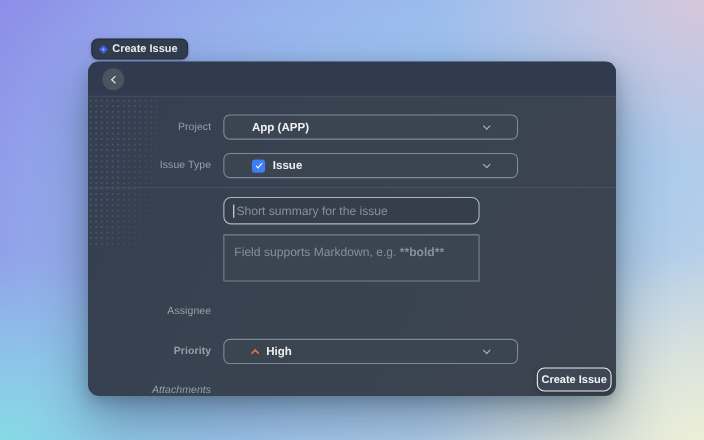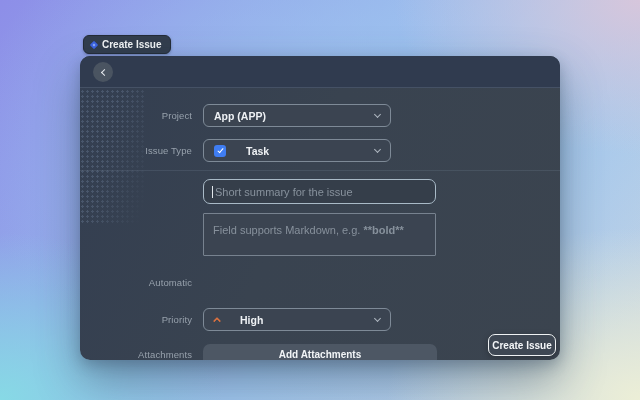--- a/index.html
+++ b/index.html
@@ -63,23 +63,23 @@
     background:rgba(145,160,180,.16);
   }
 
   
   .field-label {
     position:absolute; left:0; width:112px;
     display:flex; align-items:center; justify-content:flex-end;
     color:#97a1ac; font-size:9.5px; letter-spacing:.1px;
   }
   .control {
-    position:absolute; left:123px; width:188px; height:23px;
-    display:flex; align-items:center; gap:20px;
-    padding:0 10px; border:1px solid #7e8a97; border-radius:6px;
+    position:absolute; left:123px; width:268px; height:23px;
+    display:flex; align-items:center; gap:7px;
+    padding:0 25px; border:1px solid #7e8a97; border-radius:6px;
     background:#3b4451;
   }
   .value-text { color:#eef1f4; font-size:10.5px; font-weight:600; white-space:nowrap; }
   .chev-down {
     margin-left:auto; width:5px; height:5px; margin-top:-3px;
     border-right:1.5px solid #aeb7c0; border-bottom:1.5px solid #aeb7c0;
     transform:rotate(45deg);
   }
 
   
@@ -169,40 +169,39 @@
   <div class="control" style="top:48px;">
     <span class="value-text">App (APP)</span>
     <span class="chev-down"></span>
   </div>
 
   <div class="field-label" style="top:83px; height:23px;padding-left:25px;">Issue Type</div>
   <div class="control" style="top:83px;">
     <span class="checkbox-icon">
         <i></i>
       </span>
-    <span class="value-text">Task</span>
+    <span class="value-text">Issue</span>
     <span class="chev-down"></span>
   </div>
 
   <div class="summary-input">
     <span class="caret"></span>
     <span class="placeholder">Short summary for the issue</span>
   </div>
 
   <div class="description-box">
     <span class="placeholder"><span>Field supports Markdown, e.g. </span><span class="bold">**bold**</span></span>
   </div>
 
-  <div class="field-label" style="top:215px; height:23px;">Automatic</div>
-
-  <div class="field-label" style="top:252px; height:23px;">Priority</div>
+  <div class="field-label" style="top:215px; height:23px;">Assignee</div>
+
+  <div class="field-label" style="top:252px; height:23px;font-weight:bold;">Priority</div>
   <div class="control" style="top:252px;">
     <span class="priority-icon"></span>
     <span class="value-text">High</span>
     <span class="chev-down"></span>
   </div>
 
-  <div class="field-label" style="top:288px; height:20px;">Attachments</div>
-  <div class="add-attachments-btn">Add Attachments</div>
+  <div class="field-label" style="top:288px; height:20px;font-style:italic;">Attachments</div>
 
   <div class="submit-btn">Create Issue</div>
 
 </div>
 
 </body></html>

